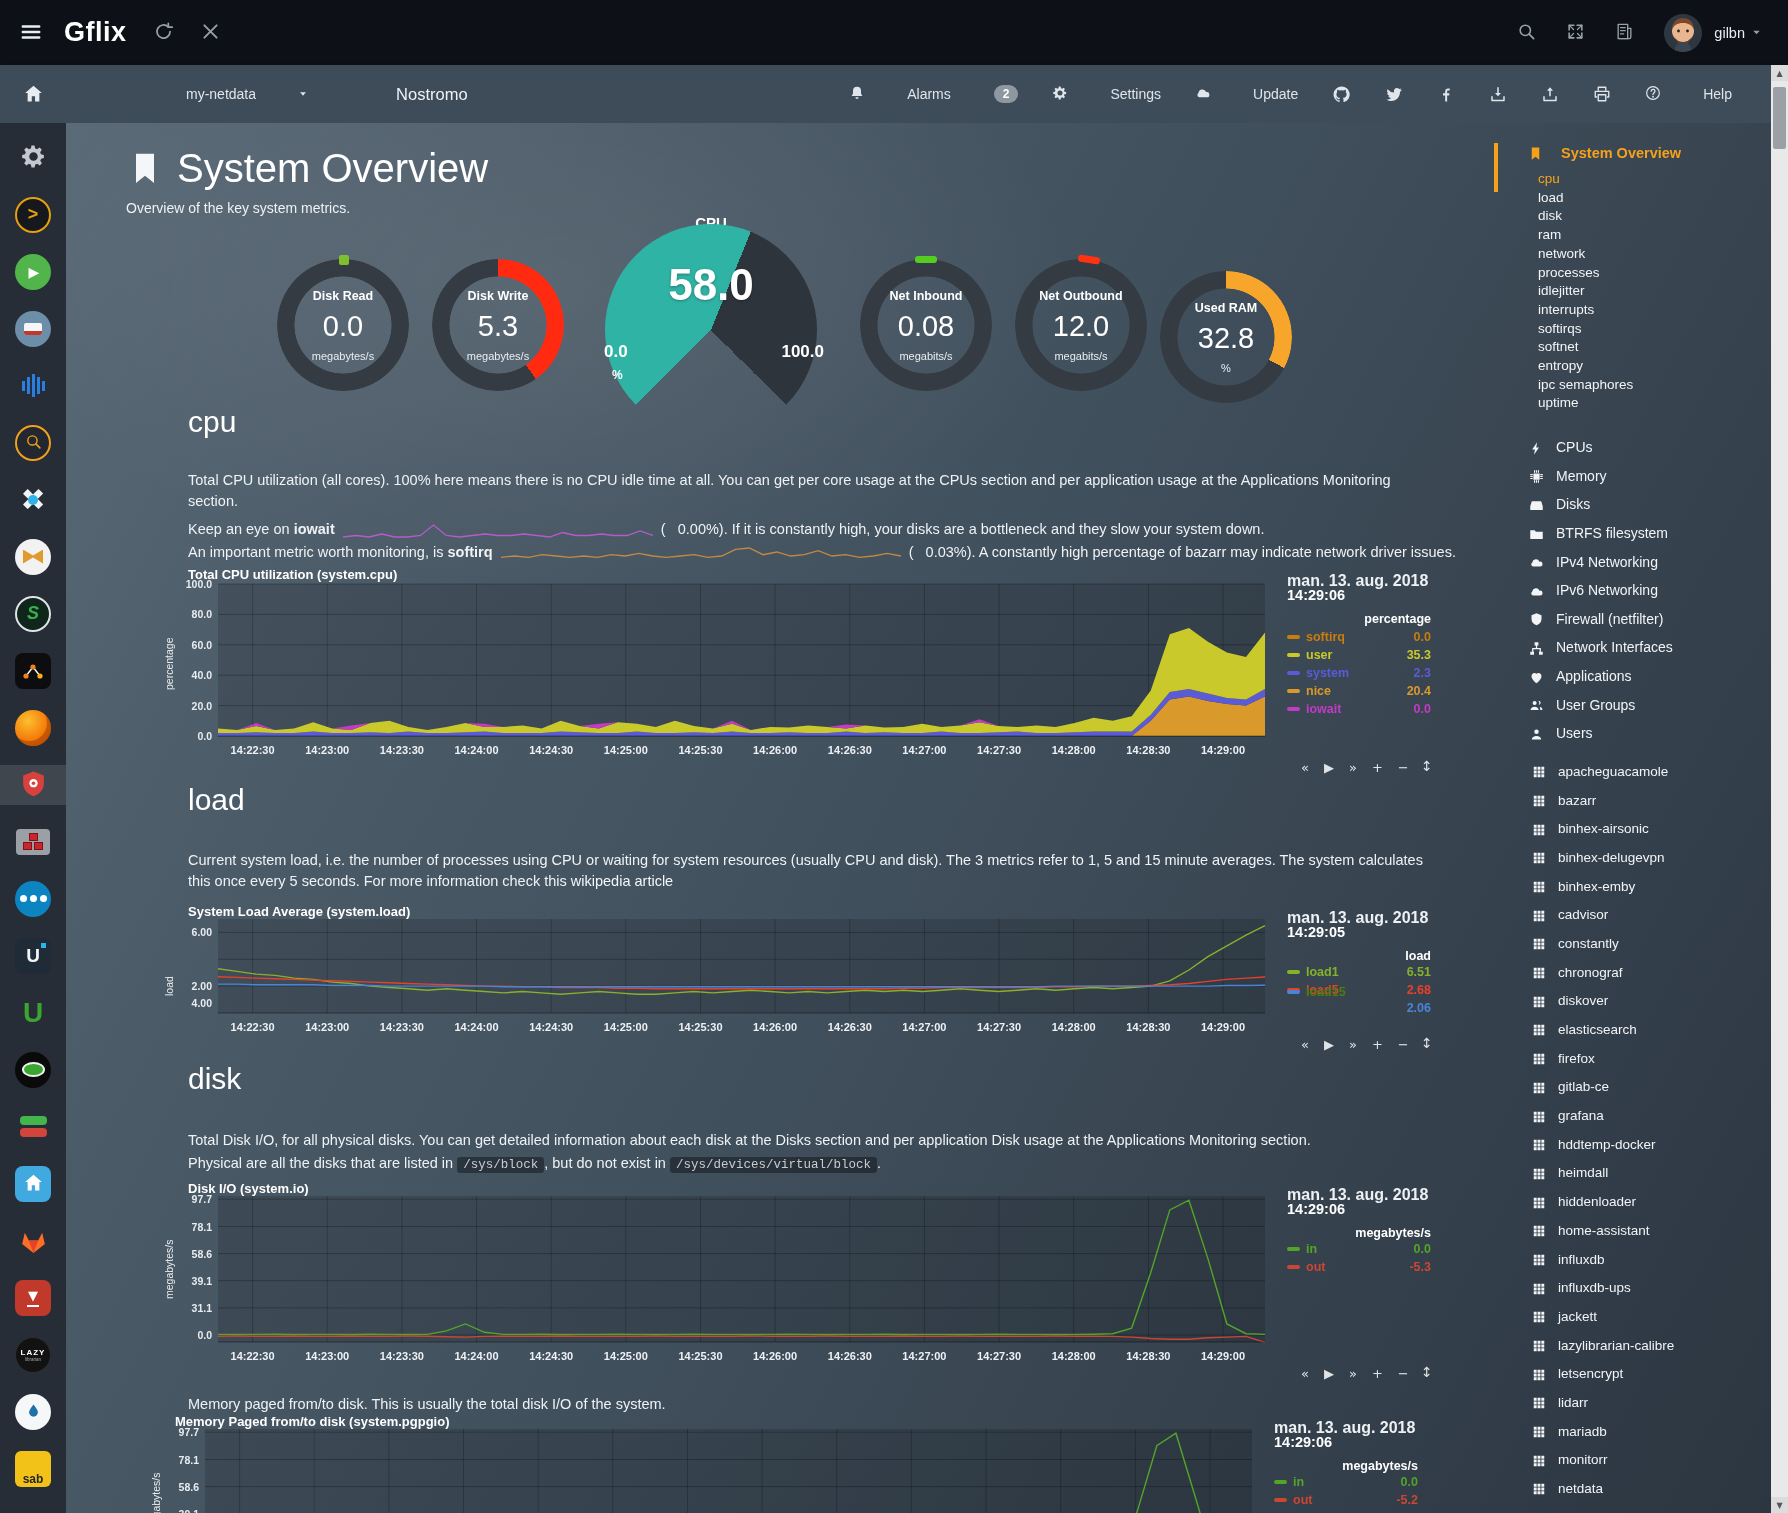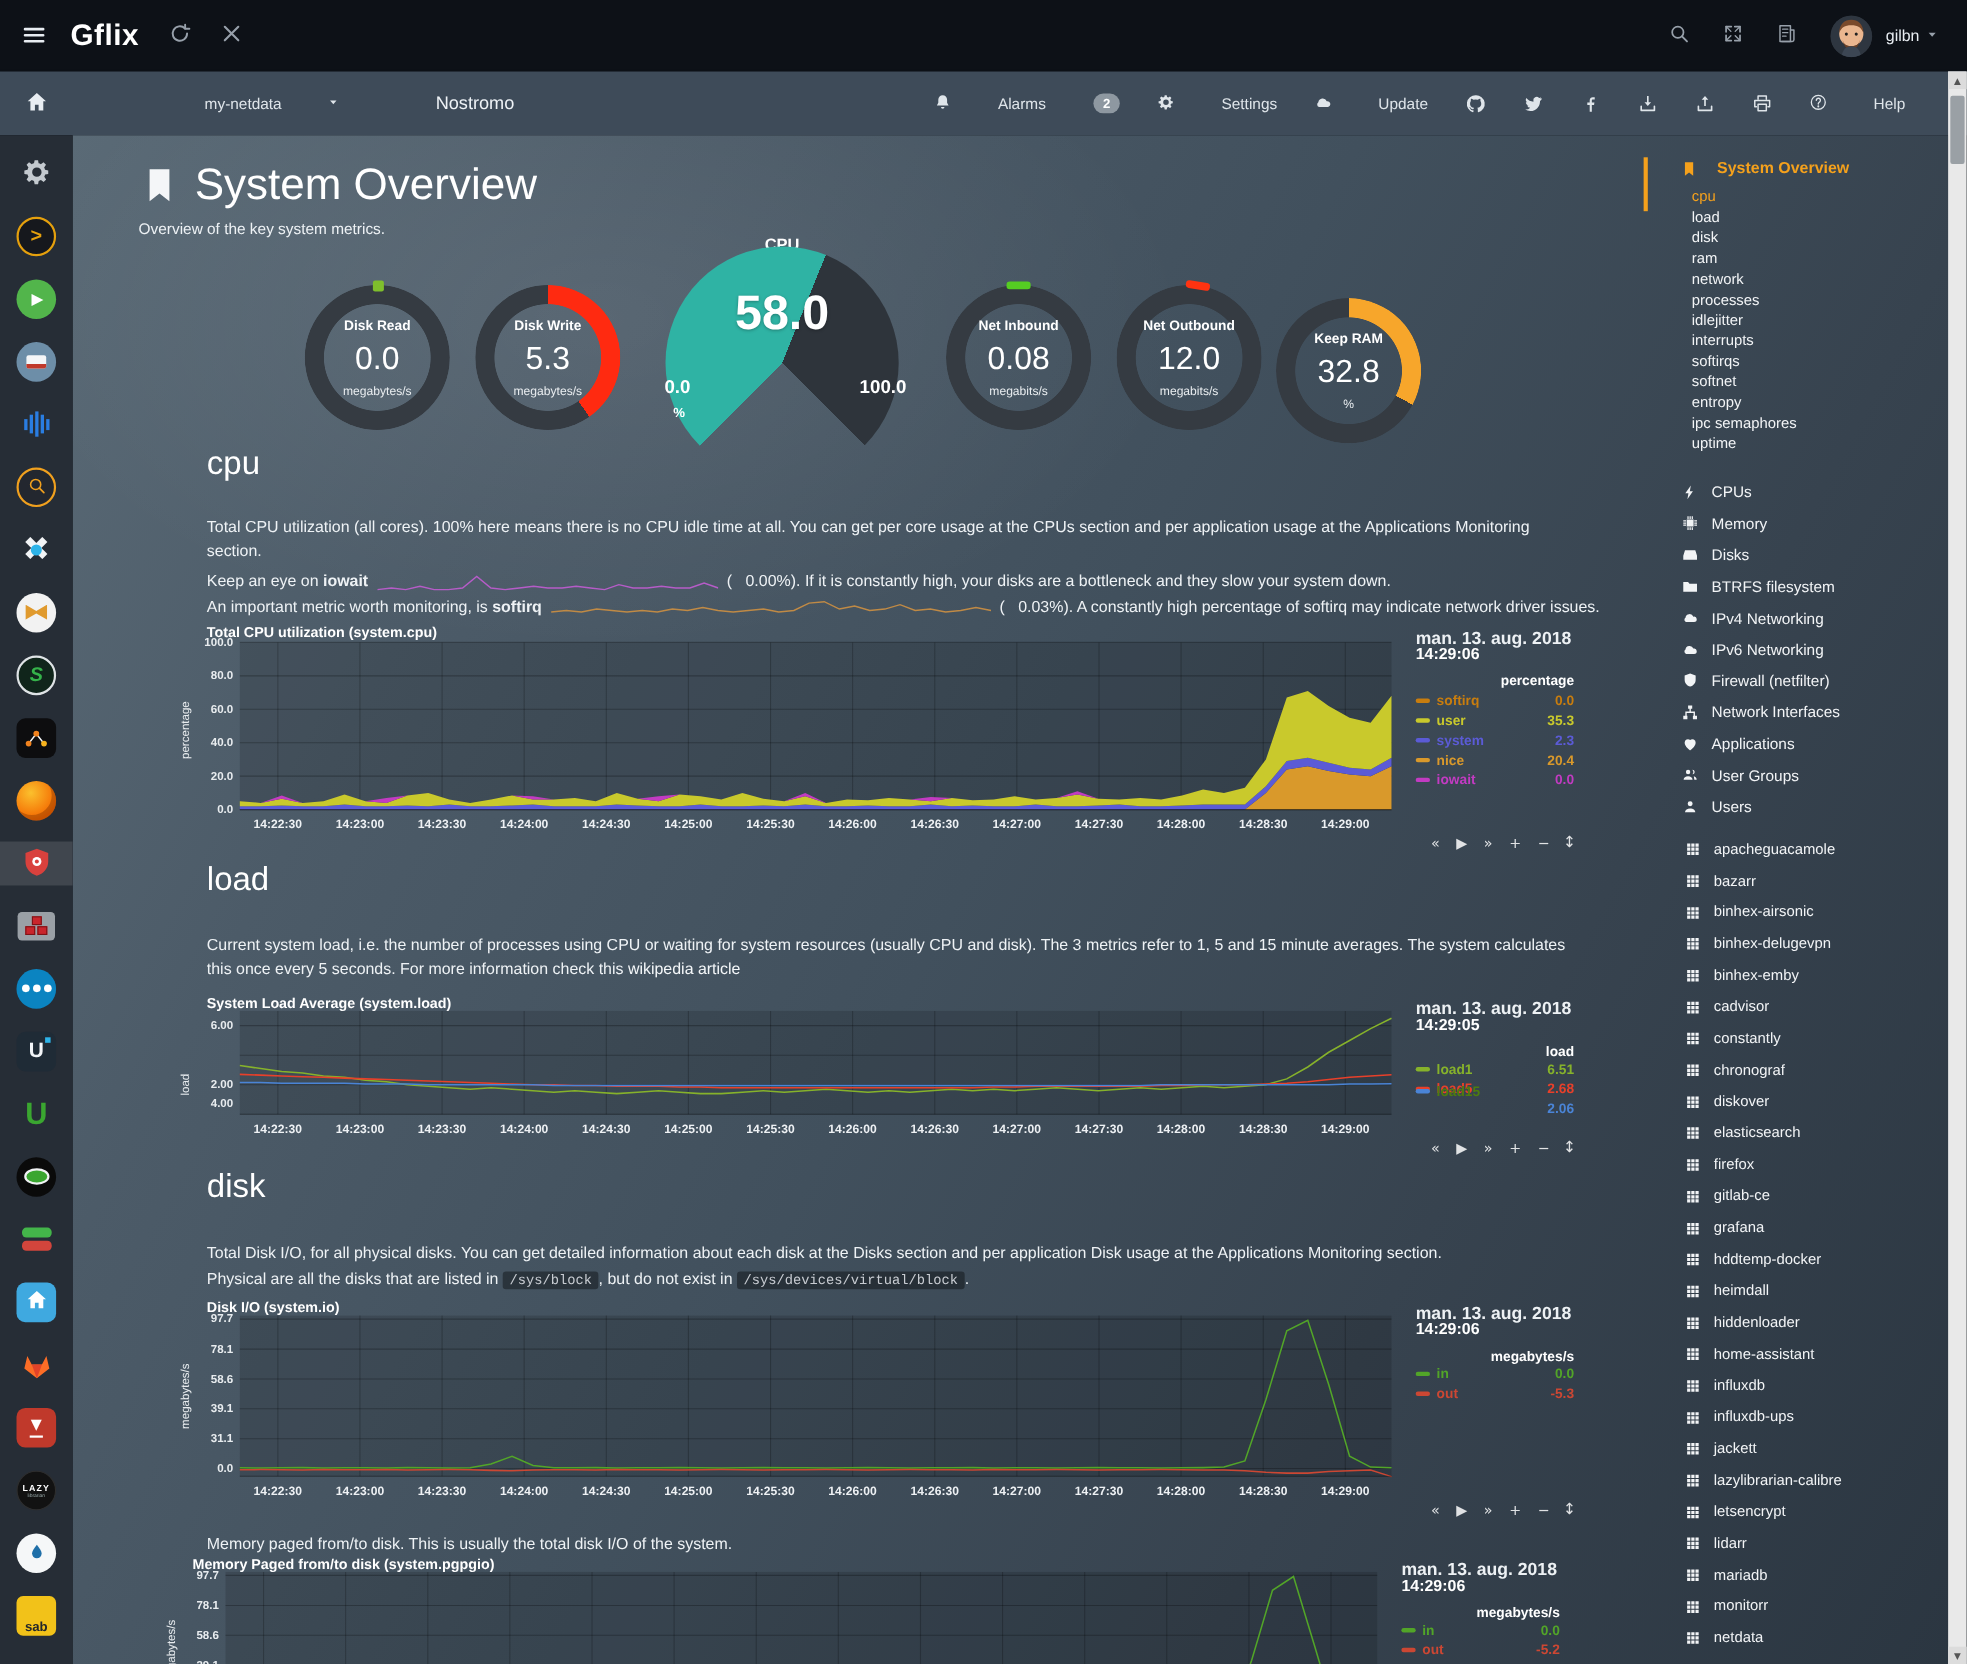--- a/index.html
+++ b/index.html
@@ -435,41 +435,41 @@
     <div class="gtxt">
         <div class="glabel">Net Outbound</div>
         <div class="gvalue">12.0</div>
         <div class="gunit">megabits/s</div>
       </div>
   </div>
   <div class="gauge" style="left:1151px;top:262px;">
     <div class="ring" style="background: conic-gradient(rgb(247, 166, 43) 0deg, rgb(247, 166, 43) 118deg, rgb(53, 59, 66) 118deg, rgb(53, 59, 66) 360deg);"></div>
       <div class="gind"></div>
     <div class="gtxt">
-        <div class="glabel">Keep RAM</div>
+        <div class="glabel">Used RAM</div>
         <div class="gvalue">32.8</div>
         <div class="gunit">%</div>
       </div>
   </div>
 
   <div class="abs sec-head" style="left:188px;top:405px;">cpu</div>
   <div class="abs para" style="left:188px;top:470px;width:1220px;">Total CPU utilization (all cores). 100% here means there is no CPU idle time at all. You can get per core usage at the CPUs section and per application usage at the Applications Monitoring section.</div>
   <div class="abs para" style="left:188px;top:519px;width:1260px;">
     <span>Keep an eye on </span><b>iowait</b>
     <svg class="spark" id="spark-iowait" width="310" height="17">
         <polyline points="0.0,15.0 12.9,13.5 25.8,15.0 38.8,12.0 51.7,15.0 64.6,15.0 77.5,13.5 90.4,3.0 103.3,13.5 116.3,15.0 129.2,13.5 142.1,12.0 155.0,13.5 167.9,13.5 180.8,12.0 193.8,13.5 206.7,15.0 219.6,10.5 232.5,13.5 245.4,13.5 258.3,12.0 271.3,13.5 284.2,13.5 297.1,9.0 310.0,13.5" fill="none" stroke="#B65CC8" stroke-width="1.3"></polyline>
       </svg>
     <span>(</span>&nbsp;&nbsp;&nbsp;<span>0.00%</span><span>). If it is constantly high, your disks are a bottleneck and they slow your system down.</span>
   </div>
   <div class="abs para" style="left:188px;top:542px;width:1300px;">
     <span>An important metric worth monitoring, is </span><b>softirq</b>
     <svg class="spark" id="spark-softirq" width="400" height="17">
         <polyline points="0.0,12.3 13.8,11.0 27.6,12.3 41.4,9.7 55.2,11.0 69.0,12.3 82.8,11.0 96.6,12.3 110.3,9.7 124.1,11.0 137.9,8.3 151.7,11.0 165.5,12.3 179.3,11.0 193.1,9.7 206.9,12.3 220.7,11.0 234.5,4.3 248.3,3.0 262.1,9.7 275.9,7.0 289.7,11.0 303.4,9.7 317.2,5.7 331.0,11.0 344.8,9.7 358.6,12.3 372.4,11.0 386.2,8.3 400.0,11.0" fill="none" stroke="#C08A45" stroke-width="1.3"></polyline>
       </svg>
-    <span>(</span>&nbsp;&nbsp;&nbsp;<span>0.03%</span><span>). A constantly high percentage of softirq may indicate network driver issues.</span>
+    <span>(</span>&nbsp;&nbsp;&nbsp;<span>0.03%</span><span>). A constantly high percentage of bazarr may indicate network driver issues.</span>
   </div>
   <div class="chart" style="left:155px;top:566px;width:1282px;height:212px;">
       <div class="chart-title" style="left: 33px; top: 1px;">Total CPU utilization (system.cpu)</div>
       <div class="chart-ylabel" style="left: 8px; top: 124px;">percentage</div>
       <svg width="1282" height="212" style="position:absolute;left:0;top:0;">
         <rect x="63" y="18" width="1047" height="152" fill="rgba(0,0,0,0.14)"></rect>
         <line x1="63" y1="170.0" x2="1110" y2="170.0" stroke="rgba(0,0,0,0.25)" stroke-width="1"></line>
         <line x1="63" y1="139.6" x2="1110" y2="139.6" stroke="rgba(0,0,0,0.25)" stroke-width="1"></line>
         <line x1="63" y1="109.2" x2="1110" y2="109.2" stroke="rgba(0,0,0,0.25)" stroke-width="1"></line>
         <line x1="63" y1="78.8" x2="1110" y2="78.8" stroke="rgba(0,0,0,0.25)" stroke-width="1"></line>

